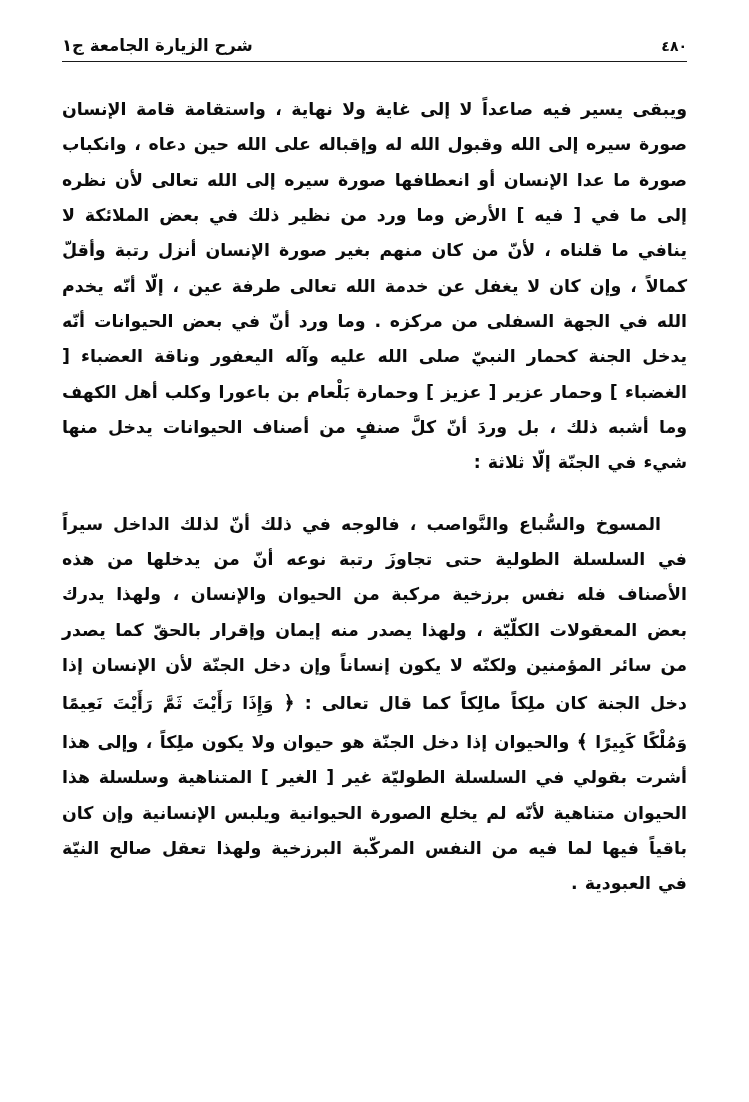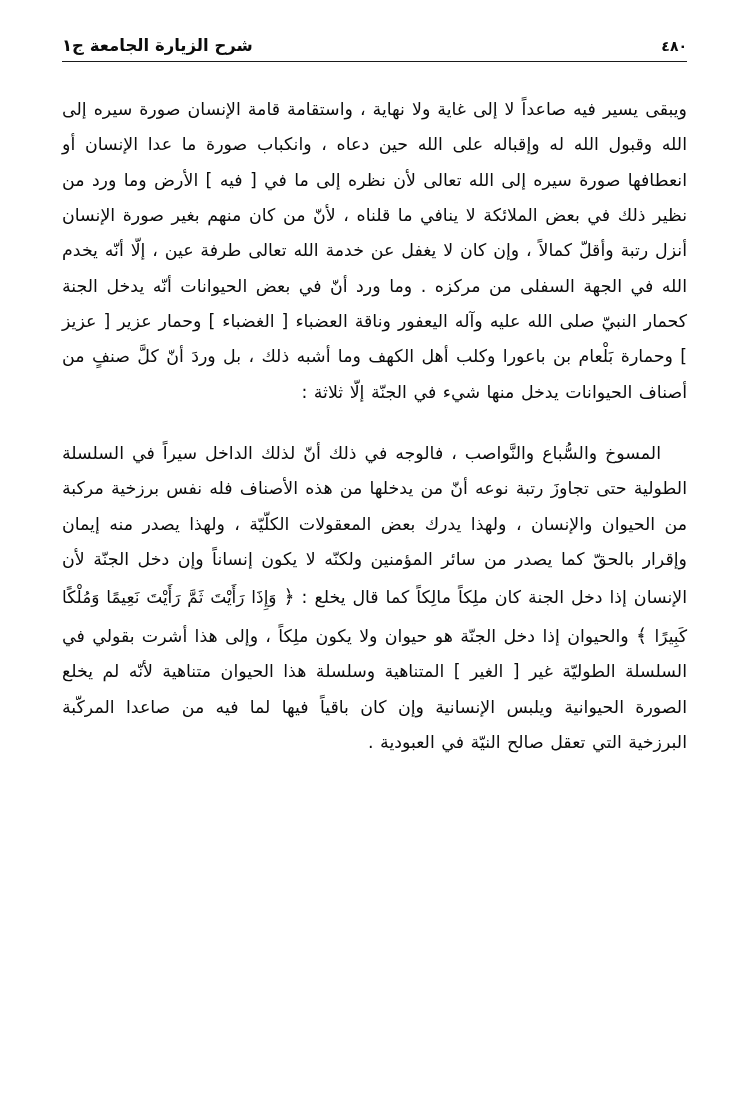--- a/index.html
+++ b/index.html
@@ -46,20 +46,21 @@
     border-top: 1.3px solid #1a1a1a;
     margin: 6px 0 30px 0;
   }
   .body-text {
     font-size: 17.4px;
     line-height: 2.03;
     text-align: justify;
     text-align-last: right;
     letter-spacing: 0px;
     word-spacing: 1px;
+    font-weight: bold;
   }
   .para {
     margin: 0 0 4px 0;
   }
   .para.indent {
     text-indent: 26px;
   }
   .para.spaced {
     margin-top: 26px;
   }
@@ -84,23 +85,23 @@
   </div>
 
   <hr class="rule">
 
   <div class="body-text">
 
     <p class="para">ويبقى يسير فيه صاعداً لا إلى غاية ولا نهاية ، واستقامة قامة الإنسان صورة سيره إلى الله وقبول الله له وإقباله على الله حين دعاه ، وانكباب صورة ما عدا الإنسان أو انعطافها صورة سيره إلى الله تعالى لأن نظره إلى ما في [ فيه ] الأرض وما ورد من نظير ذلك في بعض الملائكة لا ينافي ما قلناه ، لأنّ من كان منهم بغير صورة الإنسان أنزل رتبة وأقلّ كمالاً ، وإن كان لا يغفل عن خدمة الله تعالى طرفة عين ، إلّا أنّه يخدم الله في الجهة السفلى من مركزه . وما ورد أنّ في بعض الحيوانات أنّه يدخل الجنة كحمار النبيّ صلى الله عليه وآله اليعفور وناقة العضباء [ الغضباء ] وحمار عزير [ عزيز ] وحمارة بَلْعام بن باعورا وكلب أهل الكهف وما أشبه ذلك ، بل وردَ أنّ كلَّ صنفٍ من أصناف الحيوانات يدخل منها شيء في الجنّة إلّا ثلاثة :</p>
 
     <p class="para indent spaced">
       <span>المسوخ والسُّباع والنَّواصب ، فالوجه في ذلك أنّ لذلك الداخل سيراً في السلسلة الطولية حتى تجاوزَ رتبة نوعه أنّ من يدخلها من هذه الأصناف فله نفس برزخية مركبة من الحيوان والإنسان ، ولهذا يدرك بعض المعقولات الكلّيّة ، ولهذا يصدر منه إيمان وإقرار بالحقّ كما يصدر من سائر المؤمنين ولكنّه لا يكون إنساناً وإن دخل الجنّة لأن الإنسان إذا دخل الجنة كان ملِكاً مالِكاً كما قال</span>
-      <span>يخلع :</span>
+      <span>تعالى :</span>
       <span class="quran-bracket">﴿</span>
       <span class="quran">وَإِذَا رَأَيْتَ ثَمَّ رَأَيْتَ نَعِيمًا وَمُلْكًا كَبِيرًا</span>
       <span class="quran-bracket">﴾</span>
-      <span>والحيوان إذا دخل الجنّة هو حيوان ولا يكون ملِكاً ، وإلى هذا أشرت بقولي في السلسلة الطوليّة غير [ الغير ] المتناهية وسلسلة هذا الحيوان متناهية لأنّه لم يخلع الصورة الحيوانية ويلبس الإنسانية وإن كان باقياً فيها لما فيه من صاعدا المركّبة البرزخية التي تعقل صالح النيّة في العبودية .</span>
+      <span>والحيوان إذا دخل الجنّة هو حيوان ولا يكون ملِكاً ، وإلى هذا أشرت بقولي في السلسلة الطوليّة غير [ الغير ] المتناهية وسلسلة هذا الحيوان متناهية لأنّه لم يخلع الصورة الحيوانية ويلبس الإنسانية وإن كان باقياً فيها لما فيه من النفس المركّبة البرزخية ولهذا تعقل صالح النيّة في العبودية .</span>
     </p>
 
   </div>
 
   <div class="footer-space"></div>
 </div>
 
 </body></html>

